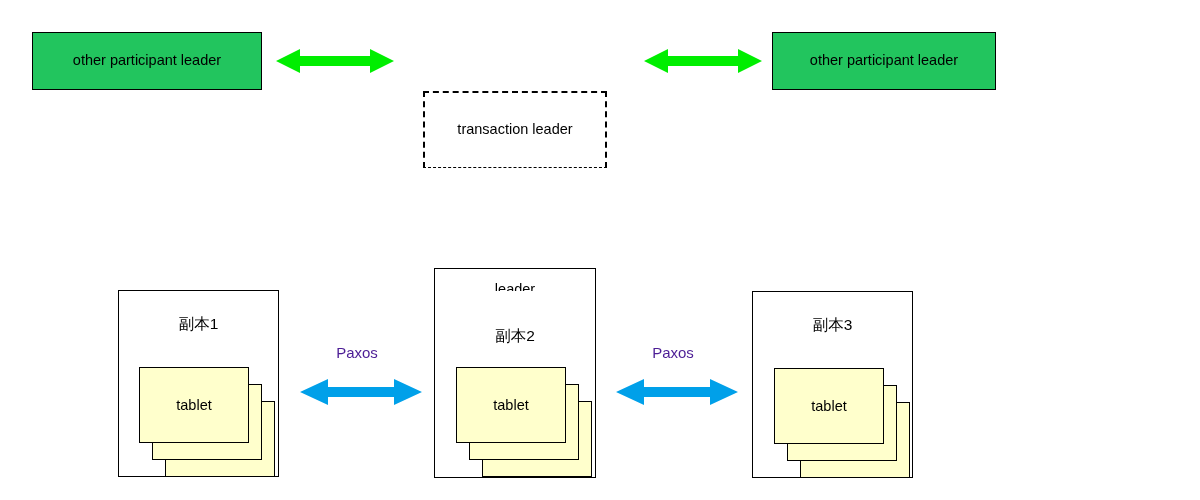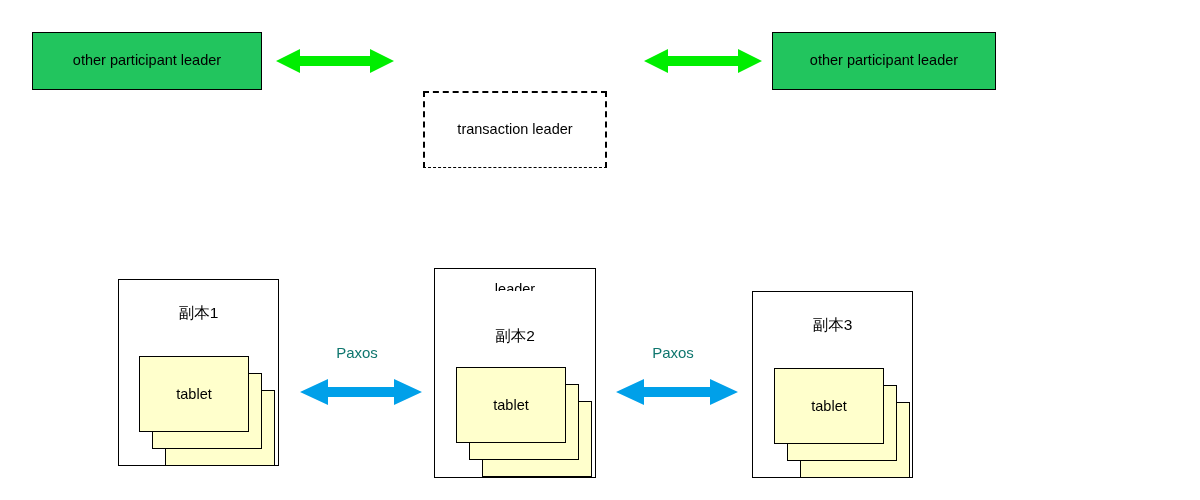--- a/index.html
+++ b/index.html
@@ -95,21 +95,21 @@
   
   .arrow {
     position: absolute;
   }
   .arrow svg { display: block; }
 
   .arrow-label {
     position: absolute;
     text-align: center;
     font-size: 15px;
-    color: #0f766e;
+    color: #4c1d95;
     white-space: nowrap;
   }
 </style>
 </head>
 <body>
 
 <div class="canvas">
 
   <div class="node gray-box" style="left:32px; top:32px; width:230px; height:58px;">
     <span>other participant leader</span>
@@ -134,21 +134,21 @@
 
   <div class="node dashed-box dashed-box-bottomless" style="left:423px; top:91px; width:184px; height:77px;">
     <span>transaction leader</span>
   </div>
 
 
   <div class="node solid-box" style="left:434px; top:248px; width:162px; height:44px;margin-top:20px;">
     <span>leader</span>
   </div>
 
-  <div class="replica-box" style="left:118px; top:279px; width:161px; height:187px;">
+  <div class="replica-box" style="left:118px; top:290px; width:161px; height:187px;">
     <div class="replica-label" style="top:23px;">副本1</div>
 
     <div class="tablet-stack" style="left:20px; top:76px;">
       <div class="tablet-card c3"></div>
       <div class="tablet-card c2"></div>
       <div class="tablet-card c1">
         <span>tablet</span>
       </div>
     </div>
   </div>

